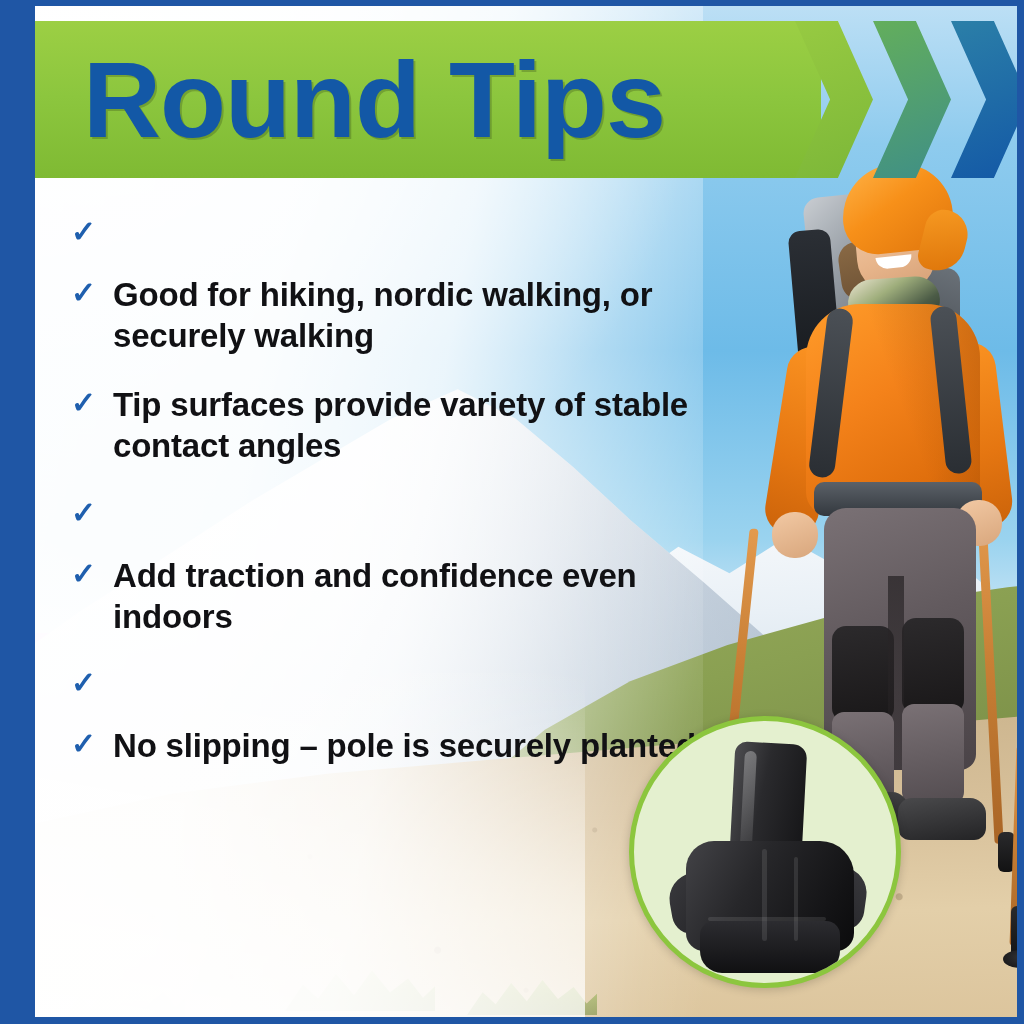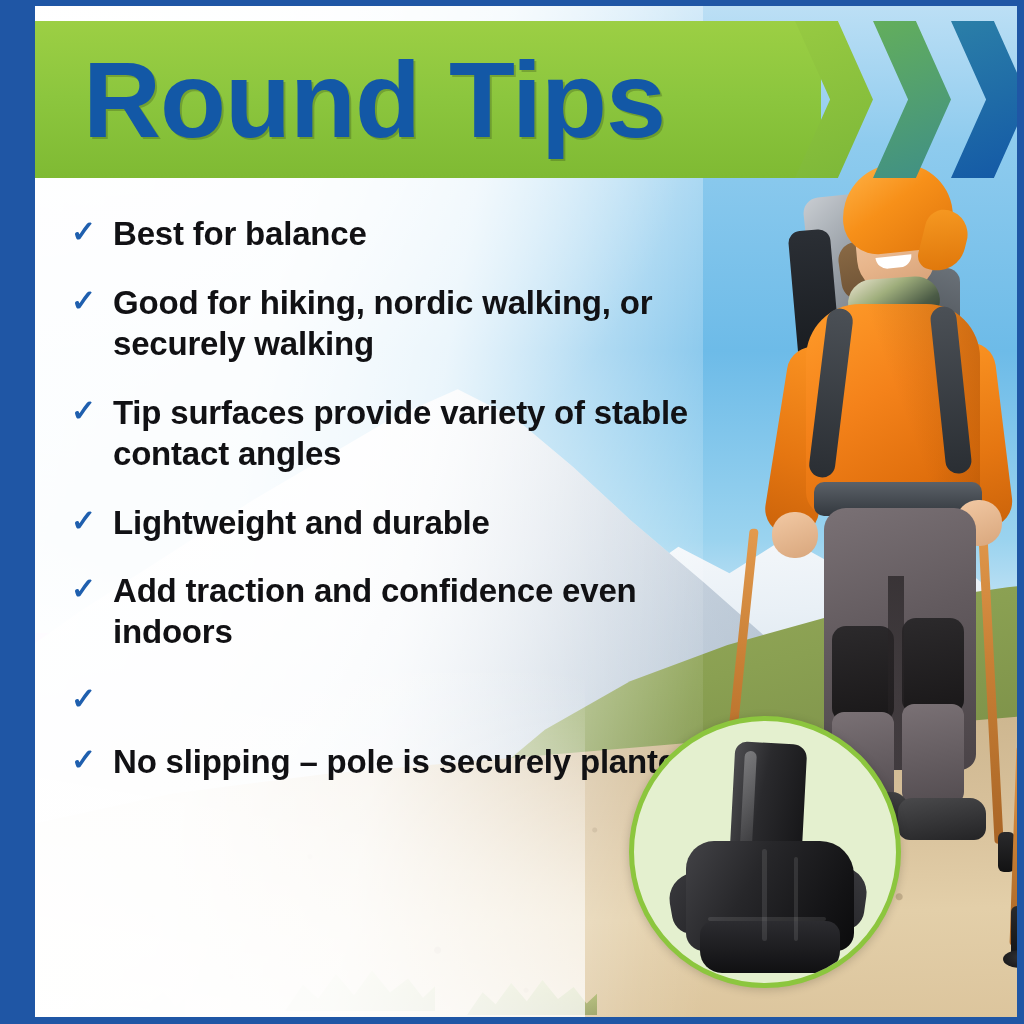--- a/index.html
+++ b/index.html
@@ -351,36 +351,34 @@
     <div class="banner"></div>
     <div class="chev chev-1"></div>
     <div class="chev chev-2"></div>
     <div class="chev chev-3"></div>
     <div class="banner-title">Round Tips</div>
 
     <div class="benefits">
 
       <div class="benefit">
         <span class="check">✓</span>
-        <span class="benefit-text">Best for balance</span>
       </div>
 
       <div class="benefit">
         <span class="check">✓</span>
         <span class="benefit-text">Good for hiking, nordic walking, or securely walking</span>
       </div>
 
       <div class="benefit">
         <span class="check">✓</span>
         <span class="benefit-text">Tip surfaces provide variety of stable contact angles</span>
       </div>
 
       <div class="benefit">
         <span class="check">✓</span>
-        <span class="benefit-text">Lightweight and durable</span>
       </div>
 
       <div class="benefit">
         <span class="check">✓</span>
         <span class="benefit-text">Add traction and confidence even indoors</span>
       </div>
 
       <div class="benefit">
         <span class="check">✓</span>
       </div>

